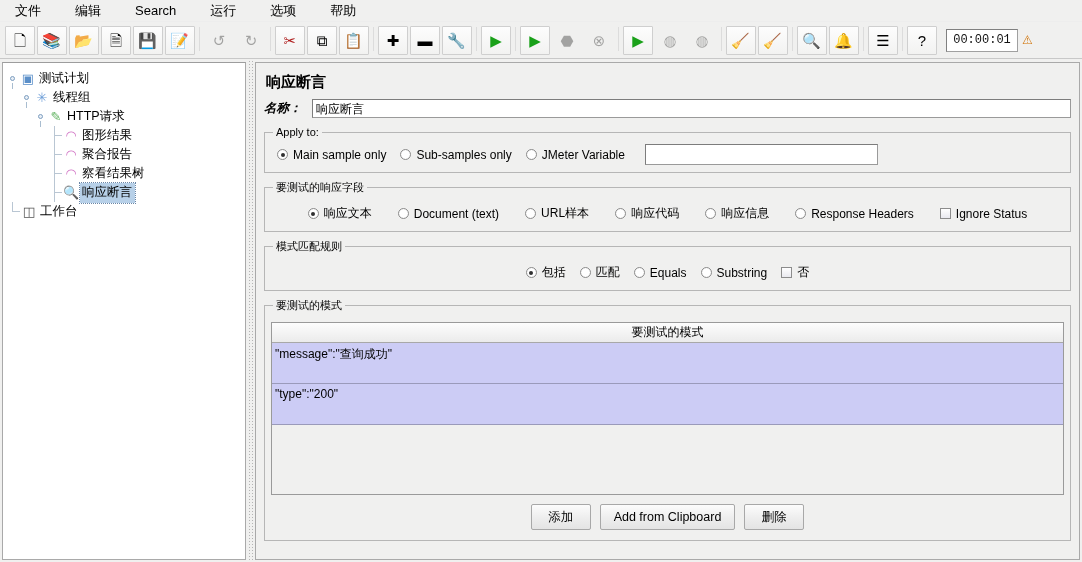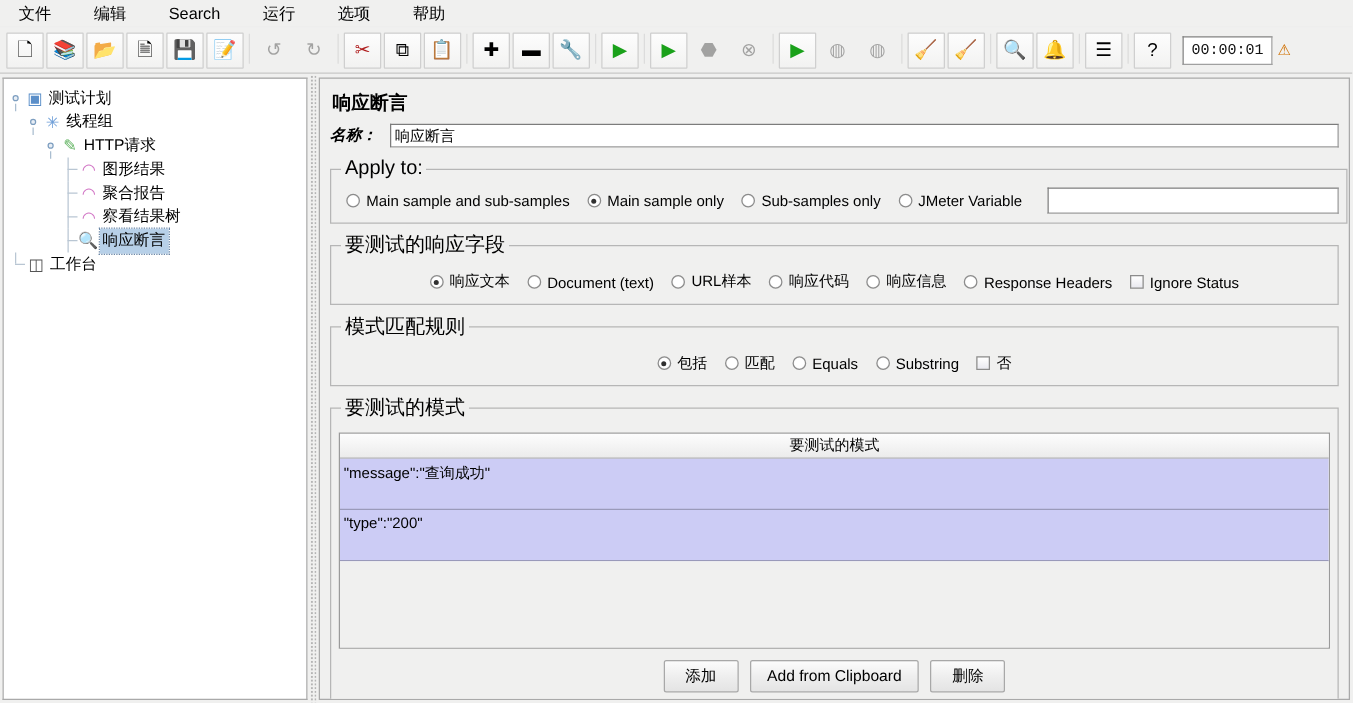--- a/index.html
+++ b/index.html
@@ -133,21 +133,21 @@
     font-size: 12px; padding: 1px 3px; line-height: 16px;
     font-family: "Liberation Sans", "DejaVu Sans", sans-serif;
     color:#000; overflow:hidden; white-space:nowrap;
   }
 
   fieldset.grp {
     margin: 7px 8px 0 8px; padding: 6px 6px 7px 6px;
     border: 1px solid #b6b6b6; background: #f0f0ef;
   }
   fieldset.grp > legend {
-    font-size: 16px; padding: 0 3px; margin-left: 2px; color:#000;
+    font-size: 11px; padding: 0 3px; margin-left: 2px; color:#000;
   }
   .optrow { display:flex; align-items:center; justify-content:flex-start; gap: 0; }
   .optrow.center { justify-content: center; }
   .opt { display:flex; align-items:center; margin-right: 14px; white-space: nowrap; cursor: default; }
   .opt:last-child { margin-right: 0; }
   .radio {
     width: 11px; height: 11px; border-radius: 50%;
     border: 1px solid #8c8c8c; background: radial-gradient(#ffffff 55%, #e6e6e6 100%);
     margin-right: 5px; flex:none; position: relative;
   }
@@ -375,43 +375,39 @@
 
       <div class="frow">
         <div class="flabel">名称：</div>
         <div class="finput">响应断言</div>
       </div>
 
 
       <fieldset class="grp">
         <legend>Apply to:</legend>
         <div class="optrow" style="padding-left:6px;" id="apply-to-options">
-          <div class="opt">
-              <span class="radio"></span>
-              <span class="optlabel">Main sample and sub-samples</span>
-            </div>
             <div class="opt">
               <span class="radio on"></span>
               <span class="optlabel">Main sample only</span>
             </div>
             <div class="opt">
               <span class="radio"></span>
               <span class="optlabel">Sub-samples only</span>
             </div>
             <div class="opt">
               <span class="radio"></span>
               <span class="optlabel">JMeter Variable</span>
             </div>
             <div class="varinput"></div>
         </div>
       </fieldset>
 
       <fieldset class="grp">
         <legend>要测试的响应字段</legend>
-        <div class="optrow center" style="padding-top:4px;padding-bottom:2px;" id="field-options">
+        <div class="optrow center" style="padding-top:4px;padding-bottom:2px;gap:12px;" id="field-options">
             <div class="opt">
               <span class="radio on"></span>
               <span class="optlabel">响应文本</span>
             </div>
             <div class="opt">
               <span class="radio"></span>
               <span class="optlabel">Document (text)</span>
             </div>
             <div class="opt">
               <span class="radio"></span>

